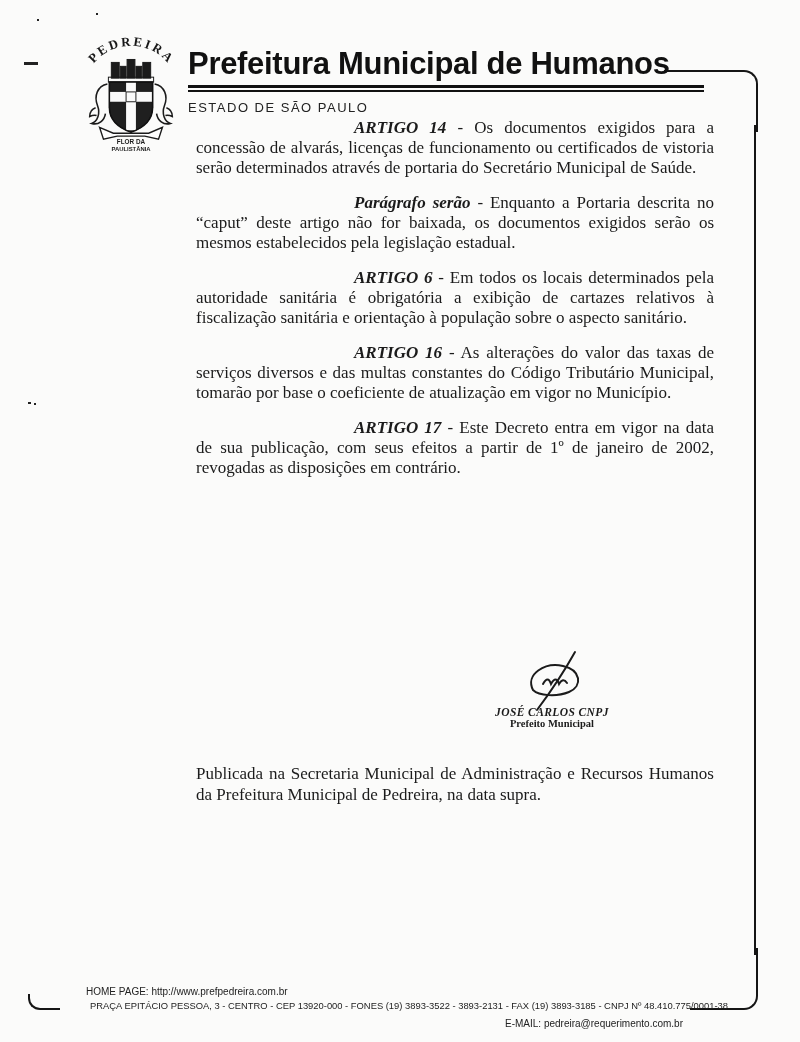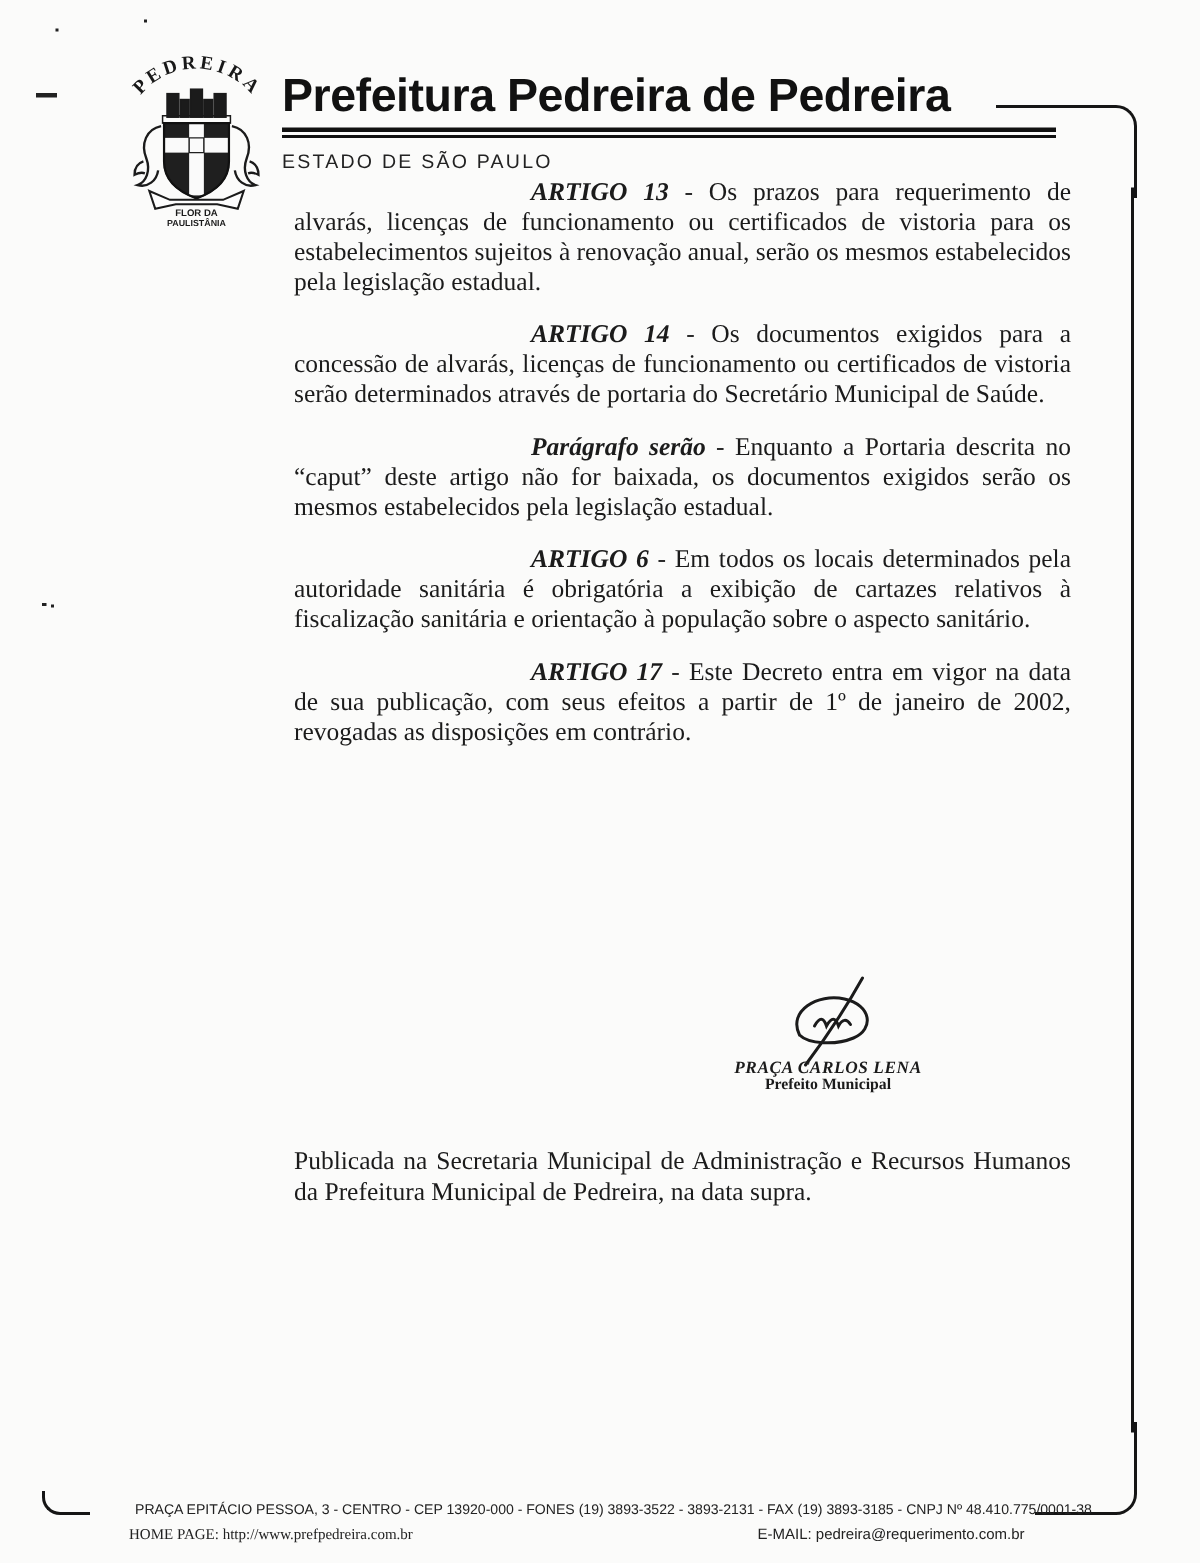--- a/index.html
+++ b/index.html
@@ -41,22 +41,22 @@
     font-size:17px;line-height:21px;text-align:justify;}
   
   .sig1{position:absolute;left:462px;top:650px;width:180px;text-align:center;}
   .sig2{position:absolute;left:450px;top:796px;width:220px;text-align:center;}
   .sig-svg{display:block;margin:0 auto;}
   .sig-name{font-weight:700;font-style:italic;font-size:11.5px;letter-spacing:0.4px;margin-top:-6px;}
   .sig-role{font-weight:700;font-size:10.5px;line-height:12px;}
   
   .footer-line1{position:absolute;left:58px;top:1000px;width:632px;text-align:center;
     font-family:"Liberation Sans","DejaVu Sans",sans-serif;font-size:9.4px;color:#222;white-space:nowrap;margin-left:32px;}
-  .footer-home{position:absolute;left:86px;top:1018px;
-    font-family:Liberation Serif, serif;font-size:10px;color:#222;}
+  .footer-home{position:absolute;left:86px;top:986px;
+    font-family:Liberation Sans, sans-serif;font-size:10px;color:#222;}
   .footer-email{position:absolute;left:505px;top:1018px;
     font-family:"Liberation Sans","DejaVu Sans",sans-serif;font-size:10px;color:#222;}
   
   .speck{position:absolute;background:#222;}
 </style>
 </head>
 <body>
 
 <div class="page">
 
@@ -104,43 +104,43 @@
     </g>
 
     <g>
       <path d="M28 106 L 42 112 L 78 112 L 92 106 L 88 118 L 74 115 L 46 115 L 32 118 z" fill="#fdfdfd" stroke="#1b1b1b" stroke-width="1.4"></path>
     </g>
     <text x="60" y="123" text-anchor="middle" font-family="Liberation Sans, sans-serif" font-size="6.5" font-weight="bold" fill="#1b1b1b">FLOR DA</text>
     <text x="60" y="130" text-anchor="middle" font-family="Liberation Sans, sans-serif" font-size="6" font-weight="bold" fill="#1b1b1b">PAULISTÂNIA</text>
   </svg>
 
   <div class="masthead">
-    <h1>Prefeitura Pedreira de Pedreira</h1>
+    <h1>Prefeitura Municipal de Humanos</h1>
     <div class="rule-a"></div>
     <div class="rule-b"></div>
     <div class="estado">ESTADO DE SÃO PAULO</div>
   </div>
 
   <div class="doc-body">
-    <p><span class="art-label">ARTIGO 13</span> <span>- Os prazos para requerimento de alvarás, licenças de funcionamento ou certificados de vistoria para os estabelecimentos sujeitos à renovação anual, serão os mesmos estabelecidos pela legislação estadual.</span></p>
     <p><span class="art-label">ARTIGO 14</span> <span>-  Os documentos exigidos para a concessão de alvarás, licenças de funcionamento ou certificados de vistoria serão determinados através de portaria do Secretário Municipal de Saúde.</span></p>
     <p><span class="art-label">Parágrafo serão</span> <span>- Enquanto a Portaria descrita no “caput” deste artigo não for baixada, os documentos exigidos serão os mesmos estabelecidos pela legislação estadual.</span></p>
     <p><span class="art-label">ARTIGO 6</span> <span>- Em todos os locais determinados pela autoridade sanitária é obrigatória a exibição de cartazes relativos à fiscalização sanitária e orientação à população sobre o aspecto sanitário.</span></p>
+    <p><span class="art-label">ARTIGO 16</span> <span>- As alterações do valor das taxas de serviços diversos e das multas constantes do Código Tributário Municipal, tomarão por base o coeficiente de atualização em vigor no Município.</span></p>
     <p><span class="art-label">ARTIGO 17</span> <span>- Este Decreto entra em vigor na data de sua publicação, com seus efeitos a partir de 1º de janeiro de 2002, revogadas as disposições em contrário.</span></p>
   </div>
 
   <div class="sig1">
     <svg class="sig-svg" width="130" height="62" viewBox="0 0 130 62">
       <g fill="none" stroke="#1b1b1b" stroke-width="2" stroke-linecap="round">
         <path d="M 46 40 C 38 24 58 12 76 16 C 94 20 96 36 82 42 C 70 47 52 46 46 40"></path>
         <path d="M 88 2 C 78 20 62 44 50 60"></path>
         <path d="M 56 34 q 5 -9 8 0 q 5 -9 8 0 q 4 -7 8 -1"></path>
       </g>
     </svg>
-    <div class="sig-name">PRAÇA CARLOS LENA</div>
+    <div class="sig-name">JOSÉ CARLOS CNPJ</div>
     <div class="sig-role">Prefeito Municipal</div>
   </div>
 
   <div class="publication">Publicada na Secretaria Municipal de Administração e Recursos Humanos da Prefeitura Municipal de Pedreira, na data supra.</div>
 
 
   <div class="footer-line1">PRAÇA EPITÁCIO PESSOA, 3 - CENTRO - CEP 13920-000 - FONES (19) 3893-3522 - 3893-2131 - FAX (19) 3893-3185 - CNPJ Nº 48.410.775/0001-38</div>
   <div class="footer-home">HOME PAGE: http://www.prefpedreira.com.br</div>
   <div class="footer-email">E-MAIL: pedreira@requerimento.com.br</div>
 

